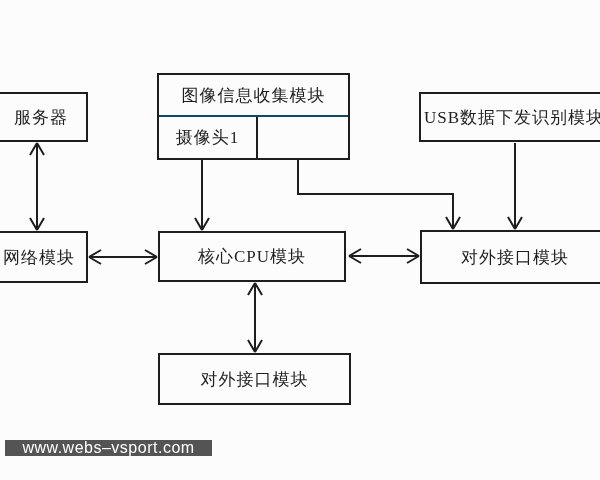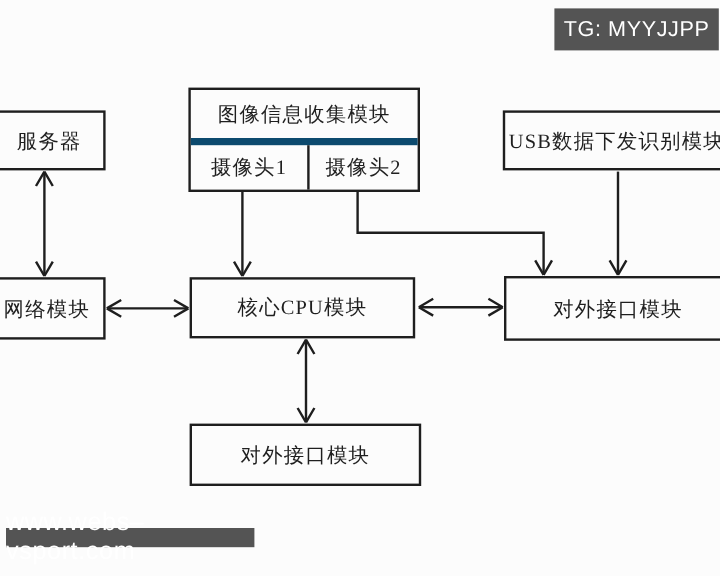--- a/index.html
+++ b/index.html
@@ -23,38 +23,38 @@
   .split-box{
     position:absolute;
     box-sizing:border-box;
     border:2px solid #1e1e1e;
     background:#fcfcfc;
     display:flex;flex-direction:column;
     font-size:17px;color:#1f1f1f;
     letter-spacing:1px;
   }
   .split-title{
-    height:40px;border-bottom:6px solid #0c4a6e;
+    height:40px;border-bottom:2px solid #0c4a6e;
     display:flex;align-items:center;justify-content:center;
   }
   .split-row{flex:1;display:flex;}
   .split-cell{
     display:flex;align-items:center;justify-content:center;
     flex:1;
   }
   .split-cell.first{border-right:2px solid #1e1e1e;flex:0 0 97px;}
   .overlay-tag{
     position:absolute;
     background:#545454;color:#ffffff;
     font-family:"Liberation Sans","DejaVu Sans",sans-serif;
     display:flex;align-items:center;justify-content:center;
     letter-spacing:0.5px;
   }
   #badge{left:462px;top:7px;width:137px;height:35px;font-size:18px;}
-  #watermark{left:5px;top:440px;width:207px;height:16px;font-size:21px;}
+  #watermark{left:5px;top:440px;width:207px;height:16px;font-size:16px;}
 </style>
 </head>
 <body>
 
 <div class="screen">
 
   <svg class="wires" width="600" height="480" viewBox="0 0 600 480" stroke="#1e1e1e" stroke-width="2" fill="none">
 
     <g>
       <path d="M37,144 L37,229"></path>
@@ -97,21 +97,20 @@
   </svg>
 
   <div class="box" style="left:-24px;top:92px;width:112px;height:50px;">
     <span style="padding-left:18px;">服务器</span>
   </div>
 
   <div class="split-box" style="left:157px;top:73px;width:193px;height:87px;">
     <div class="split-title">图像信息收集模块</div>
     <div class="split-row">
       <div class="split-cell first">摄像头1</div>
-      <div class="split-cell">摄像头2</div>
     </div>
   </div>
 
   <div class="box" style="left:419px;top:92px;width:190px;height:50px;">
     <span>USB数据下发识别模块</span>
   </div>
 
   <div class="box" style="left:-24px;top:231px;width:112px;height:52px;">
     <span style="padding-left:14px;">网络模块</span>
   </div>
@@ -121,16 +120,15 @@
   </div>
 
   <div class="box" style="left:420px;top:230px;width:190px;height:54px;">
     <span>对外接口模块</span>
   </div>
 
   <div class="box" style="left:158px;top:353px;width:193px;height:52px;">
     <span>对外接口模块</span>
   </div>
 
-  <div id="badge" class="overlay-tag">TG: MYYJJPP</div>
   <div id="watermark" class="overlay-tag">www.webs–vsport.com</div>
 
 </div>
 
 </body></html>

